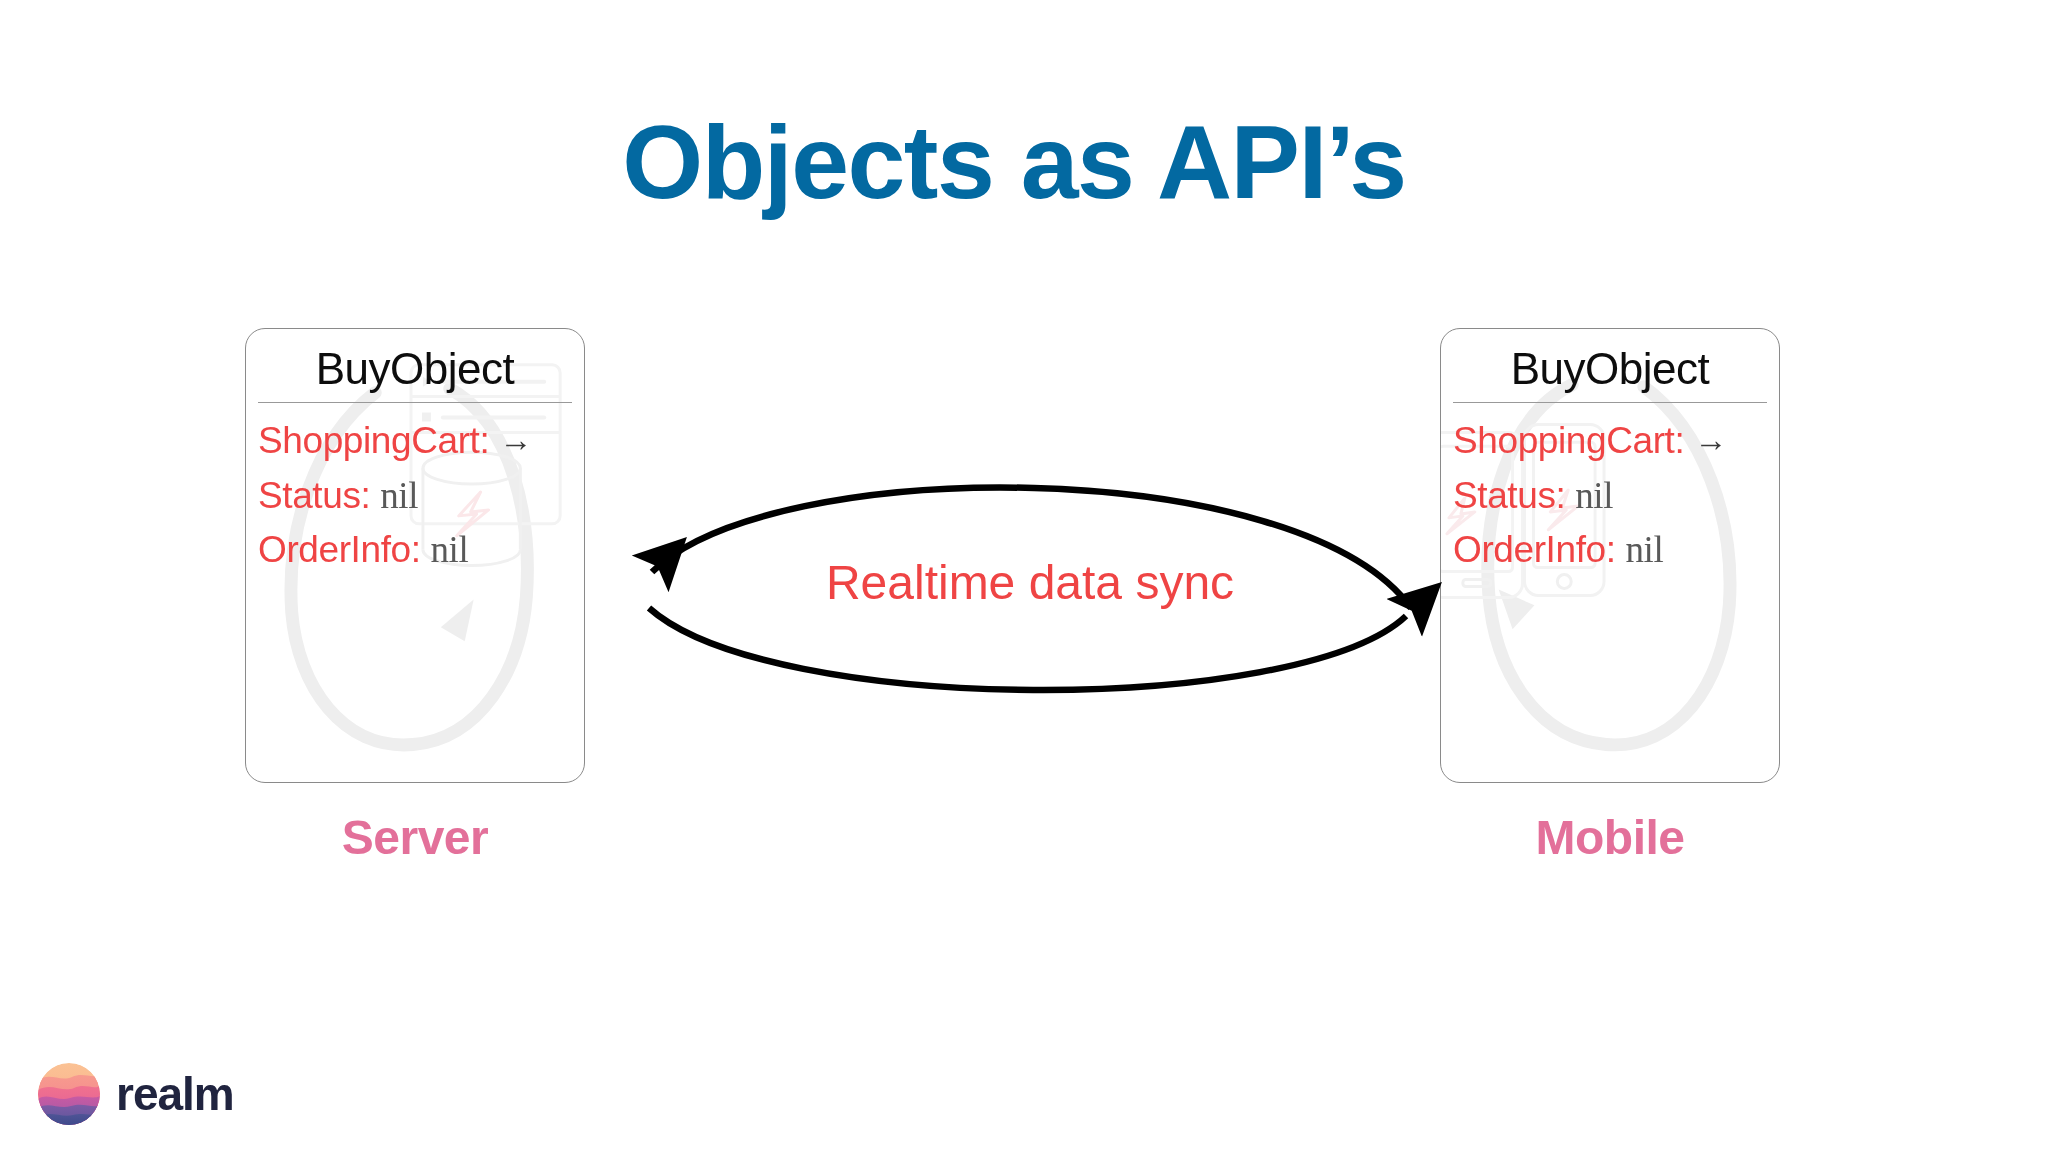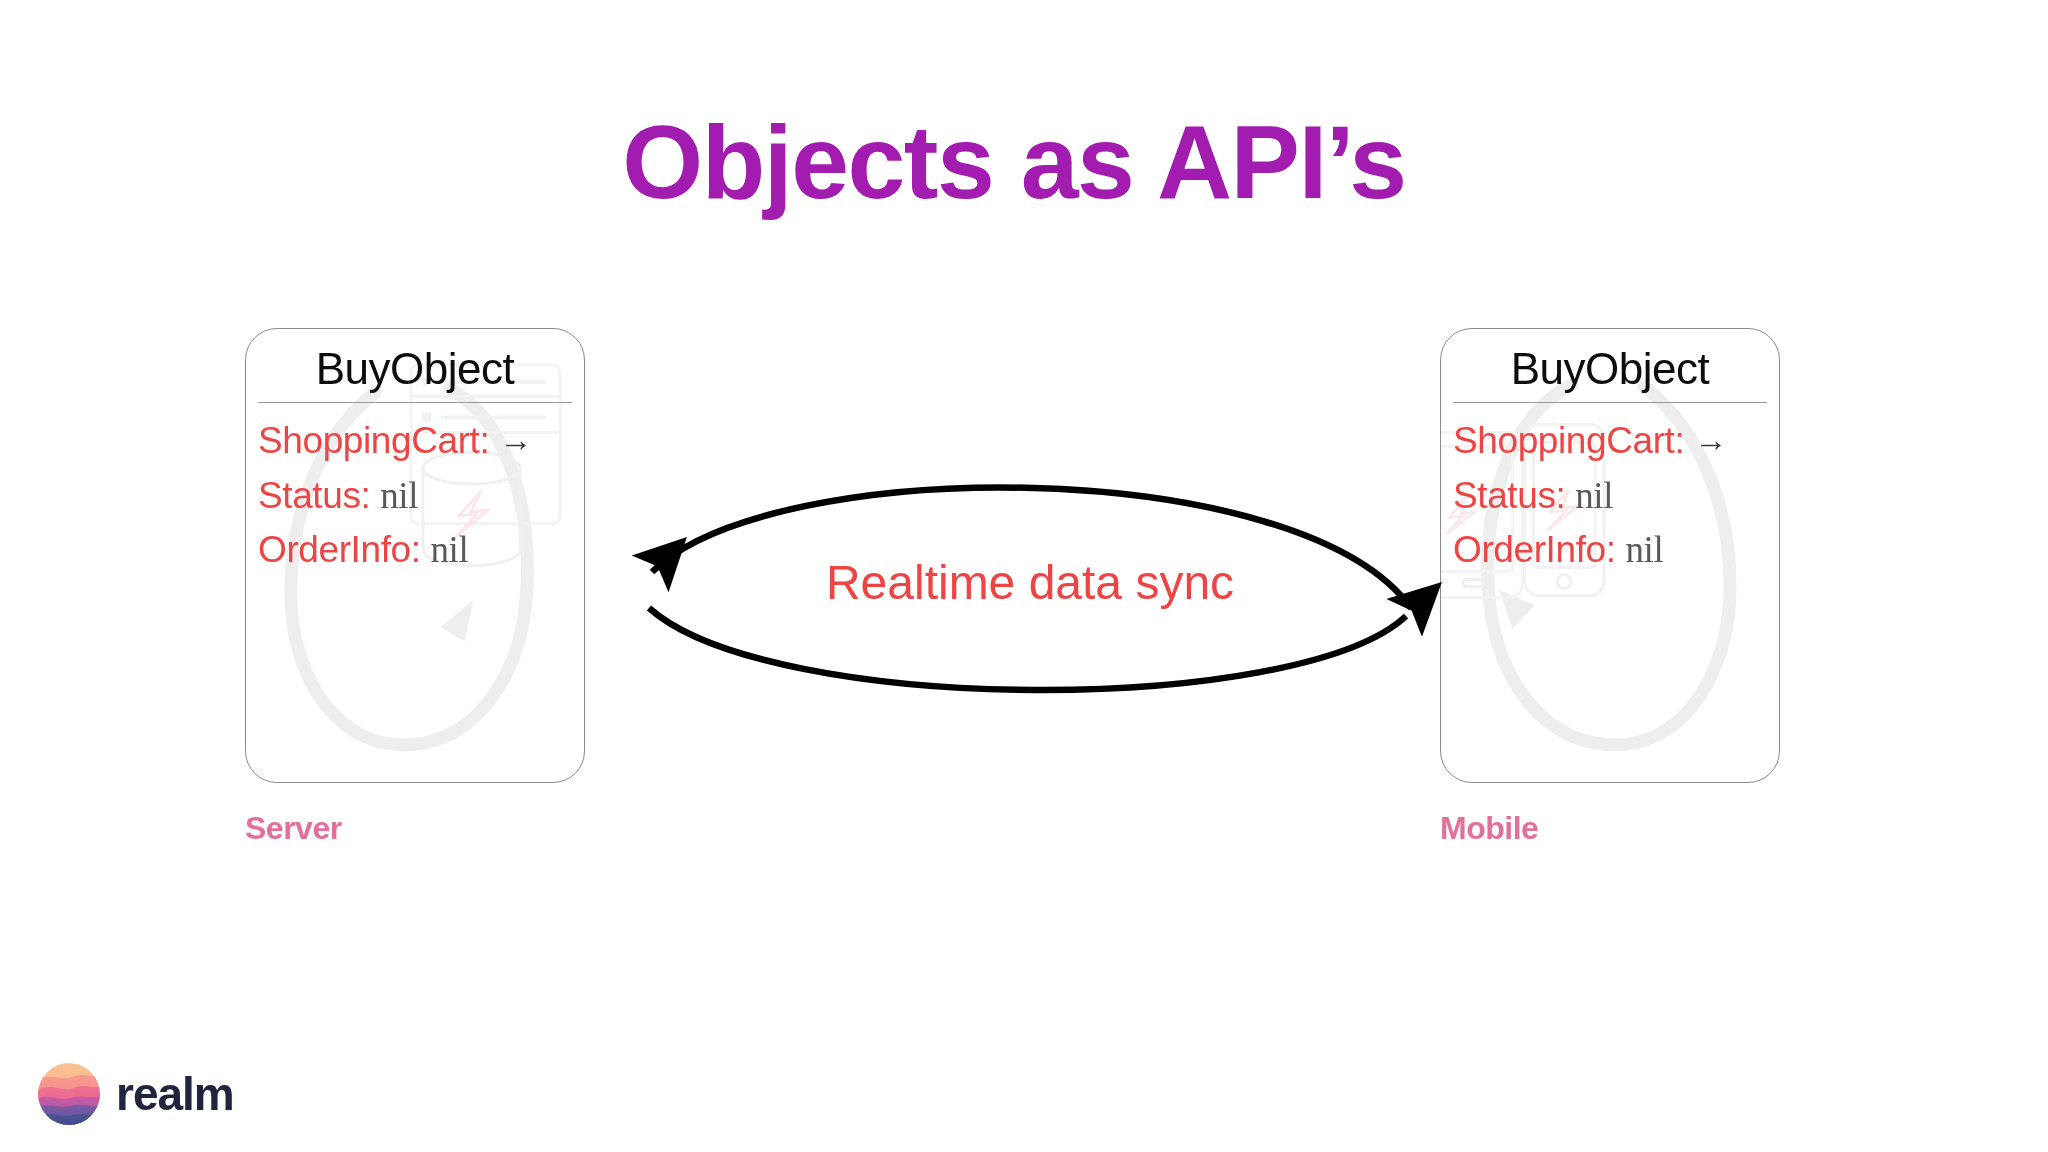--- a/index.html
+++ b/index.html
@@ -20,33 +20,33 @@
   
   #slide-title {
     position: absolute;
     top: 108px;
     left: 0;
     width: 2028px;
     text-align: center;
     font-size: 104px;
     font-weight: 700;
     letter-spacing: -1.5px;
-    color: #a21caf;
+    color: #0369a1;
     line-height: 1.05;
     white-space: pre;
   }
 
   
   .object-card {
     position: absolute;
     top: 328px;
     width: 340px;
     height: 455px;
     border: 1.6px solid #8a8a8a;
-    border-radius: 32px;
+    border-radius: 20px;
     background: #ffffff;
     box-sizing: border-box;
     overflow: hidden;
   }
   #card-server { left: 245px; }
   #card-mobile { left: 1440px; }
 
   .card-watermark {
     position: absolute;
     inset: 0;
@@ -94,22 +94,22 @@
     font-size: 33px;
     display: inline-block;
     transform: translateY(-2px);
   }
 
   
   .card-caption {
     position: absolute;
     top: 810px;
     width: 340px;
-    text-align: left;
-    font-size: 32px;
+    text-align: center;
+    font-size: 48px;
     font-weight: 700;
     color: #e3709a;
     letter-spacing: -0.5px;
   }
   #caption-server { left: 245px; }
   #caption-mobile { left: 1440px; }
 
   
   #sync-connector {
     position: absolute;

